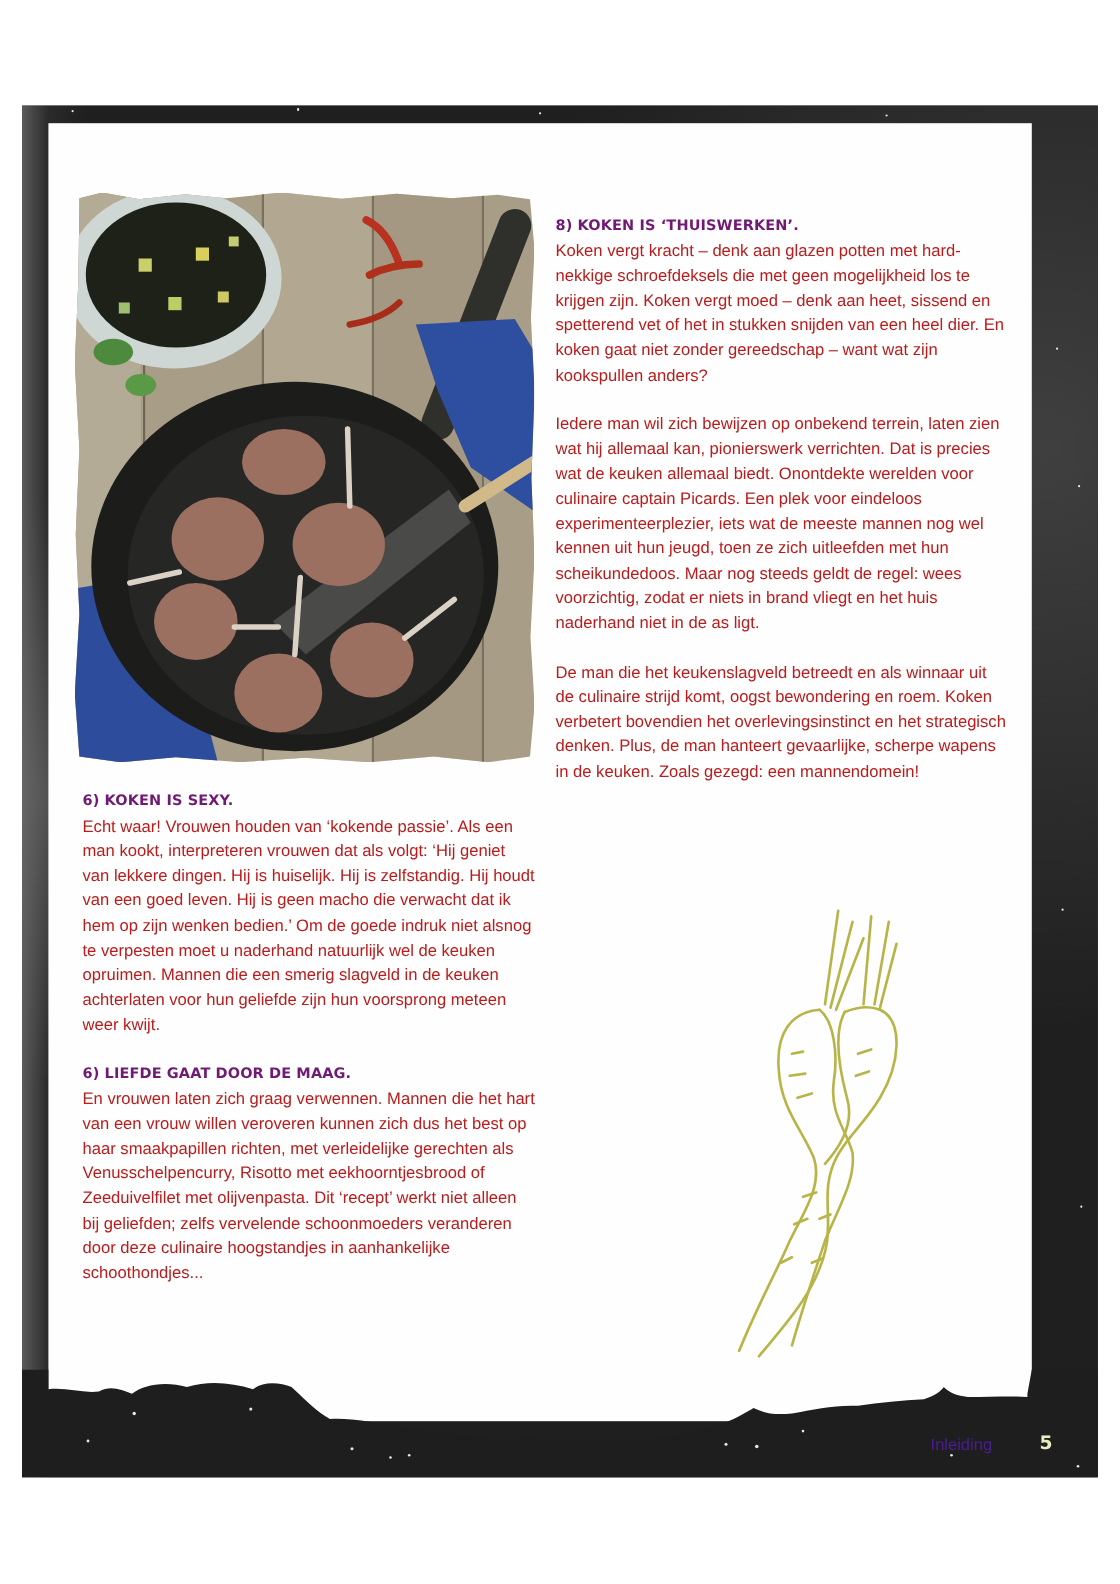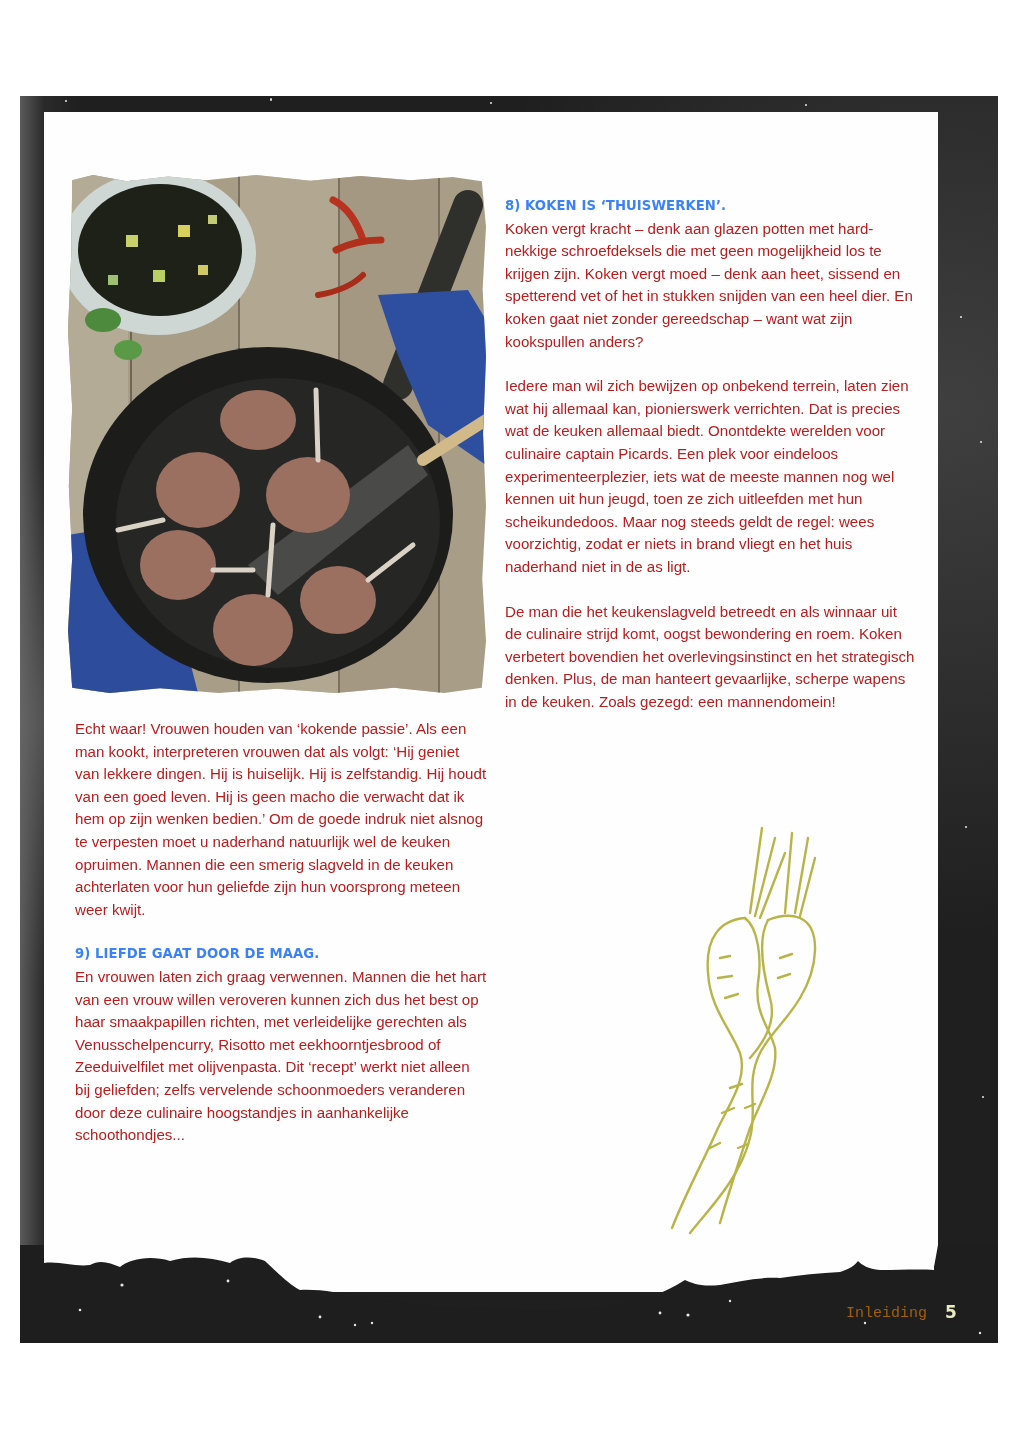--- a/index.html
+++ b/index.html
@@ -32,33 +32,33 @@
   }
   .photo svg { width: 100%; height: 100%; display: block; }
 
   .col { position: absolute; }
   .col-left { left: 75px; top: 718px; width: 412px; }
   .col-right { left: 505px; top: 195px; width: 410px; }
 
   .section { margin-bottom: 22px; }
   .section h2 {
     font-family: "DejaVu Sans", "Liberation Sans", sans-serif;
-    font-weight: bold; font-size: 13.2px; line-height: 22.6px; color: #3b82f6;
+    font-weight: bold; font-size: 13.2px; line-height: 22.6px; color: #701a75;
     letter-spacing: 0.1px;
   }
   .section p {
     font-family: "Liberation Sans", "DejaVu Sans", sans-serif;
     font-size: 15.1px; line-height: 22.6px; color: #b91c1c;
   }
 
   .illustration { position: absolute; left: 650px; top: 808px; width: 180px; height: 432px; }
 
   .footer-label {
-    position: absolute; left: 846px; top: 1305px; font-family: Liberation Mono, monospace;
-    font-size: 15px; color: #a16207;
+    position: absolute; left: 846px; top: 1305px; font-family: Liberation Sans, sans-serif;
+    font-size: 15px; color: #4c1d95;
   }
   .footer-page {
     position: absolute; left: 945px; top: 1302px; font-family: "DejaVu Sans", sans-serif;
     font-weight: bold; font-size: 17px; color: #e9ebc0;
   }
 </style>
 </head>
 <body>
 
 <div class="frame">
@@ -141,24 +141,25 @@
       <line x1="95" y1="345" x2="50" y2="355"></line>
       <line x1="145" y1="395" x2="185" y2="395"></line>
       <line x1="200" y1="420" x2="205" y2="350"></line>
       <line x1="300" y1="405" x2="345" y2="370"></line>
     </g>
   </svg>
 </div>
 
 <div class="col col-left">
   <div class="section">
+    <h2>6) KOKEN IS SEXY.</h2>
     <p>Echt waar! Vrouwen houden van ‘kokende passie’. Als een man kookt, interpreteren vrouwen dat als volgt: ‘Hij geniet van lekkere dingen. Hij is huiselijk. Hij is zelfstan­dig. Hij houdt van een goed leven. Hij is geen macho die verwacht dat ik hem op zijn wenken bedien.’ Om de goede indruk niet alsnog te verpesten moet u naderhand natuurlijk wel de keuken opruimen. Mannen die een sme­rig slagveld in de keuken achterlaten voor hun geliefde zijn hun voorsprong meteen weer kwijt.</p>
   </div>
   <div class="section">
-    <h2>9) LIEFDE GAAT DOOR DE MAAG.</h2>
+    <h2>6) LIEFDE GAAT DOOR DE MAAG.</h2>
     <p>En vrouwen laten zich graag verwennen. Mannen die het hart van een vrouw willen veroveren kunnen zich dus het best op haar smaakpapillen richten, met verleidelijke gerechten als Venusschelpencurry, Risotto met eek­hoorntjesbrood of Zeeduivelfilet met olijvenpasta. Dit ‘recept’ werkt niet alleen bij geliefden; zelfs vervelende schoonmoeders veranderen door deze culinaire hoog­standjes in aanhankelijke schoothondjes...</p>
   </div>
 </div>
 
 <div class="col col-right">
   <div class="section">
     <h2>8) KOKEN IS ‘THUISWERKEN’.</h2>
     <p>Koken vergt kracht – denk aan glazen potten met hard­nekkige schroefdeksels die met geen mogelijkheid los te krijgen zijn. Koken vergt moed – denk aan heet, sissend en spetterend vet of het in stukken snijden van een heel dier. En koken gaat niet zonder gereedschap – want wat zijn kookspullen anders?</p>
   </div>
   <div class="section">

